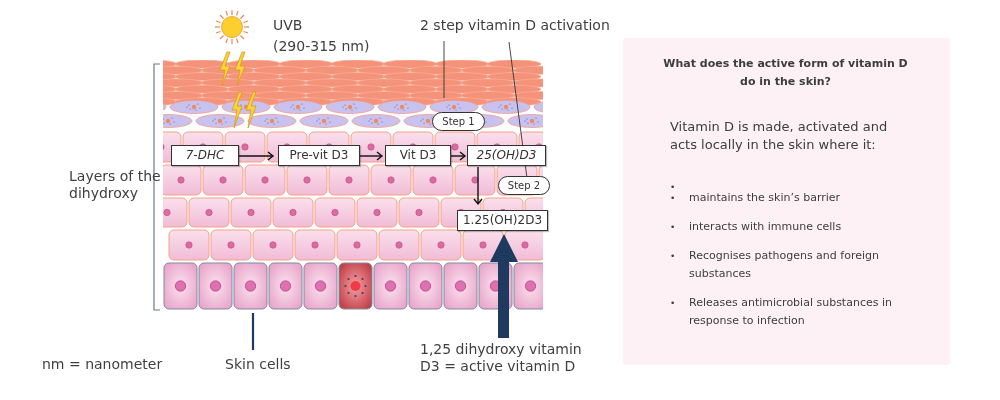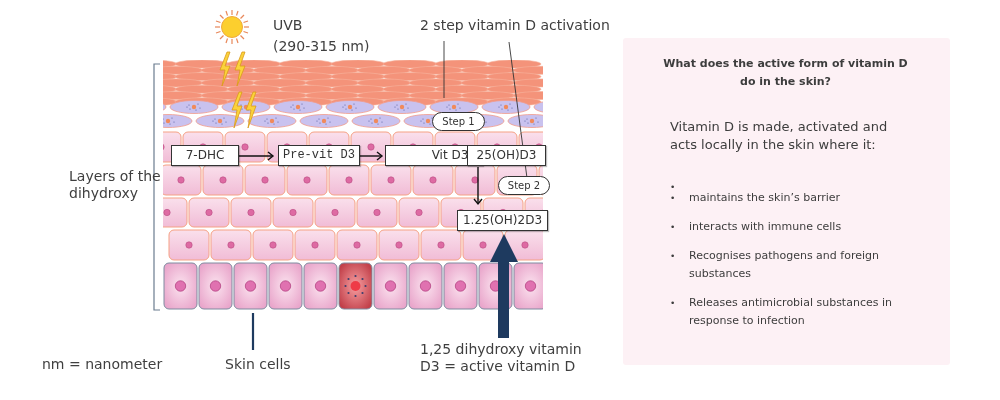--- a/index.html
+++ b/index.html
@@ -410,24 +410,24 @@
 <div class="abs lbl" style="left:273px;top:17px;">UVB</div>
 <div class="abs lbl" style="left:273px;top:38px;">(290-315 nm)</div>
 <div class="abs lbl" style="left:420px;top:17px;">2 step vitamin D activation</div>
 <div class="abs lbl" style="left:69px;top:168px;">Layers of the</div>
 <div class="abs lbl" style="left:69px;top:185px;">dihydroxy</div>
 <div class="abs lbl" style="left:42px;top:356px;">nm = nanometer</div>
 <div class="abs lbl" style="left:225px;top:356px;">Skin cells</div>
 <div class="abs lbl" style="left:420px;top:341px;">1,25 dihydroxy vitamin</div>
 <div class="abs lbl" style="left:420px;top:358px;">D3 = active vitamin D</div>
 
-<div class="box" style="left:171px;top:145px;width:66px;">7-DHC</div>
-<div class="box" style="left:278px;top:145px;width:80px;font-family:Liberation Mono, monospace;">Pre-vit D3</div>
-<div class="box" style="left:385px;top:145px;width:64px;padding-left:32px;">Vit D3</div>
-<div class="box" style="left:467px;top:145px;width:77px;">25(OH)D3</div>
+<div class="box" style="left:171px;top:145px;width:66px;font-style:italic;">7-DHC</div>
+<div class="box" style="left:278px;top:145px;width:80px;">Pre-vit D3</div>
+<div class="box" style="left:385px;top:145px;width:64px;">Vit D3</div>
+<div class="box" style="left:467px;top:145px;width:77px;font-style:italic;">25(OH)D3</div>
 <div class="box" style="left:457px;top:210px;width:89px;">1.25(OH)2D3</div>
 <div class="pill" style="left:432px;top:112px;width:51px;">Step 1</div>
 <div class="pill" style="left:498px;top:176px;width:50px;">Step 2</div>
 
 <div id="panel">
   <div class="title">
     <div>What does the active form of vitamin D</div>
     <div>do in the skin?</div>
   </div>
   <div class="intro">Vitamin D is made, activated and acts locally in the skin where it:</div>

